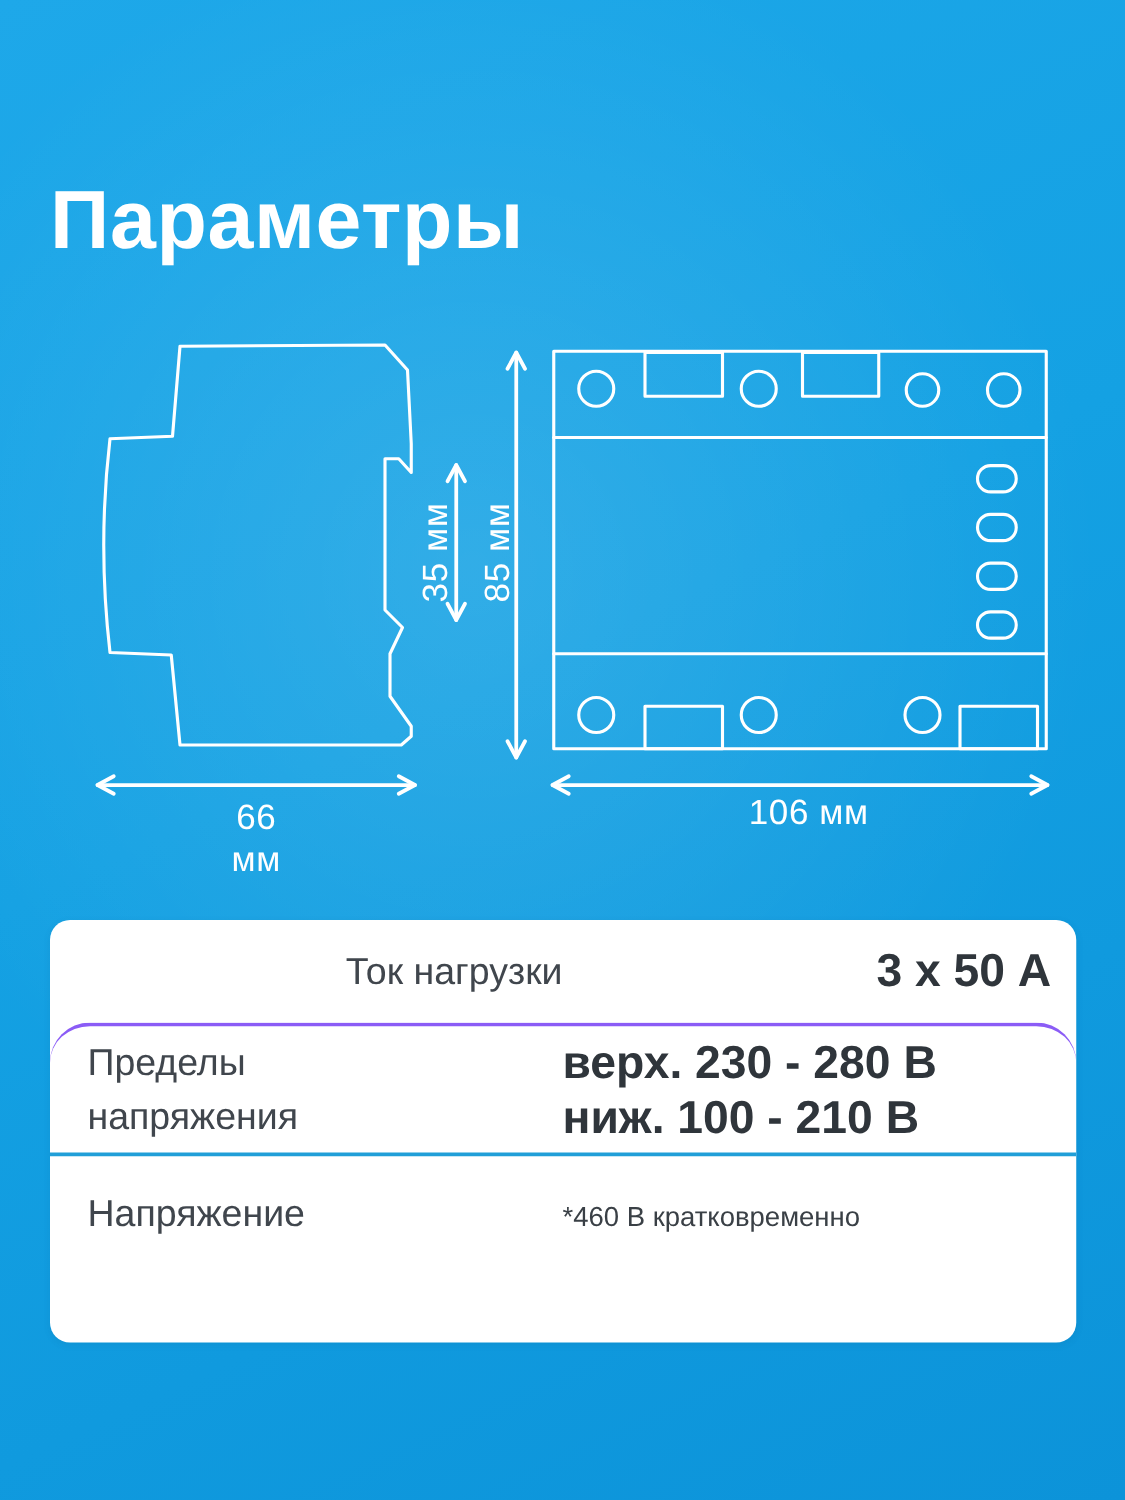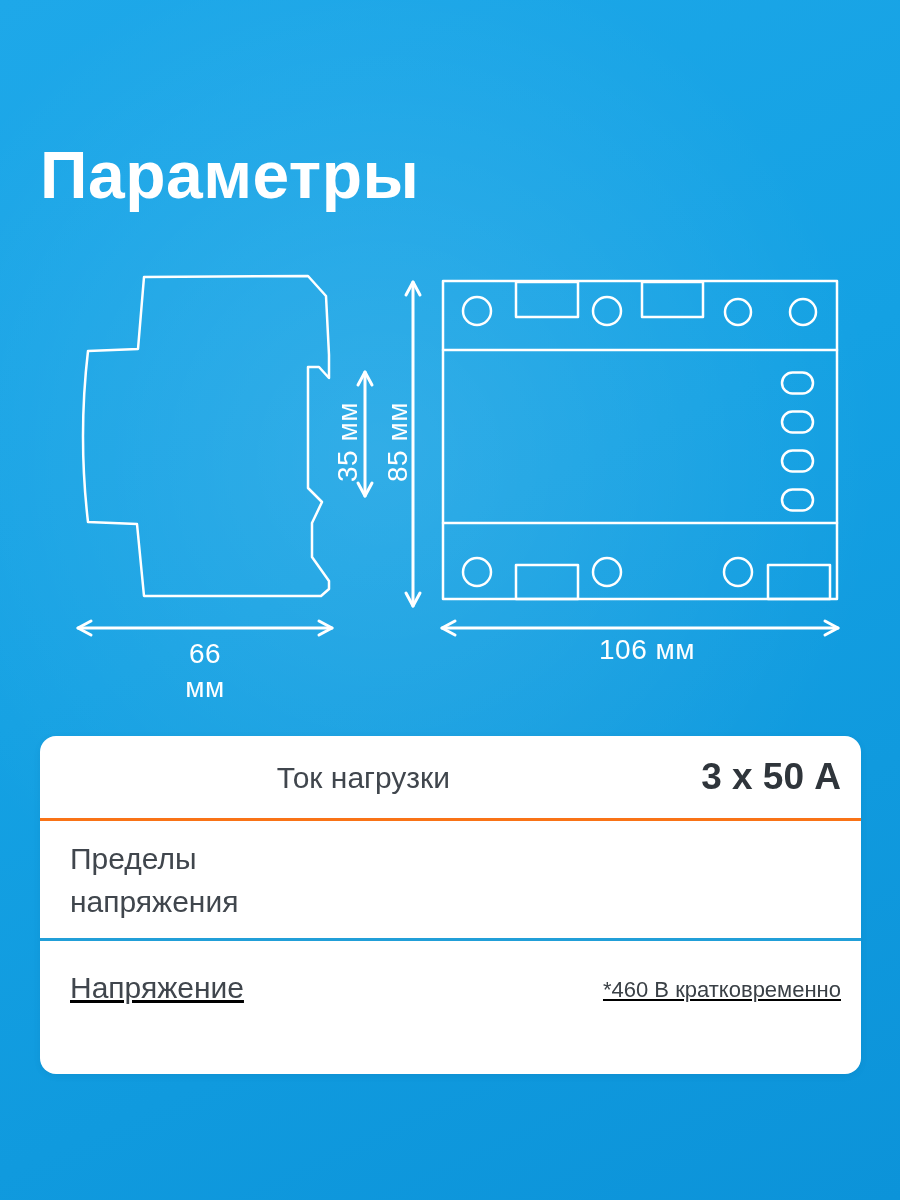--- a/index.html
+++ b/index.html
@@ -24,31 +24,31 @@
     position:absolute;left:40px;top:736px;width:821px;height:338px;
     background:#ffffff;border-radius:16px;overflow:hidden;
     display:flex;flex-direction:column;
     box-shadow:0 2px 6px rgba(10,80,120,0.10);
   }
   .spec-row{
     display:flex;align-items:center;box-sizing:border-box;
     padding-left:30px;padding-right:20px;
   }
   .row-1{height:82px;text-align:right;}
-  .row-2{height:120px;border-top:3px solid #f97316;}
-  .row-3{height:96px;border-top:3px solid #219fd8;text-decoration:underline;}
+  .row-2{height:104px;border-top:3px solid #8b5cf6;border-radius:32px;}
+  .row-3{height:96px;border-top:3px solid #219fd8;}
   .spec-label{
     flex:0 0 380px;font-size:30px;line-height:43px;color:#40464d;font-weight:400;
   }
   .spec-values{flex:1;}
   .spec-value{
     font-size:37px;line-height:44px;color:#2f353b;font-weight:700;
   }
   .spec-note{
-    font-size:22px;line-height:28px;color:#3a4046;font-weight:400;margin-top:4px;text-align:right;
+    font-size:22px;line-height:28px;color:#3a4046;font-weight:400;margin-top:4px;
   }
 </style>
 </head>
 <body>
 
 <div class="canvas">
 
   <h1 class="page-title">Параметры</h1>
 
   <svg class="drawing" viewBox="0 0 900 720" fill="none" stroke="#ffffff" stroke-width="2.5" stroke-linecap="round" stroke-linejoin="round">
@@ -122,20 +122,24 @@
       <div class="spec-values">
         <div class="spec-value">3 x 50 А</div>
       </div>
     </div>
 
     <div class="spec-row row-2">
       <div class="spec-label">
         <div>Пределы</div>
         <div>напряжения</div>
       </div>
+      <div class="spec-values">
+        <div class="spec-value">верх. 230 - 280 В</div>
+        <div class="spec-value">ниж. 100 - 210 В</div>
+      </div>
     </div>
 
     <div class="spec-row row-3">
       <div class="spec-label">
         <div>Напряжение</div>
       </div>
       <div class="spec-values">
         <div class="spec-note">*460 В кратковременно</div>
       </div>
     </div>

